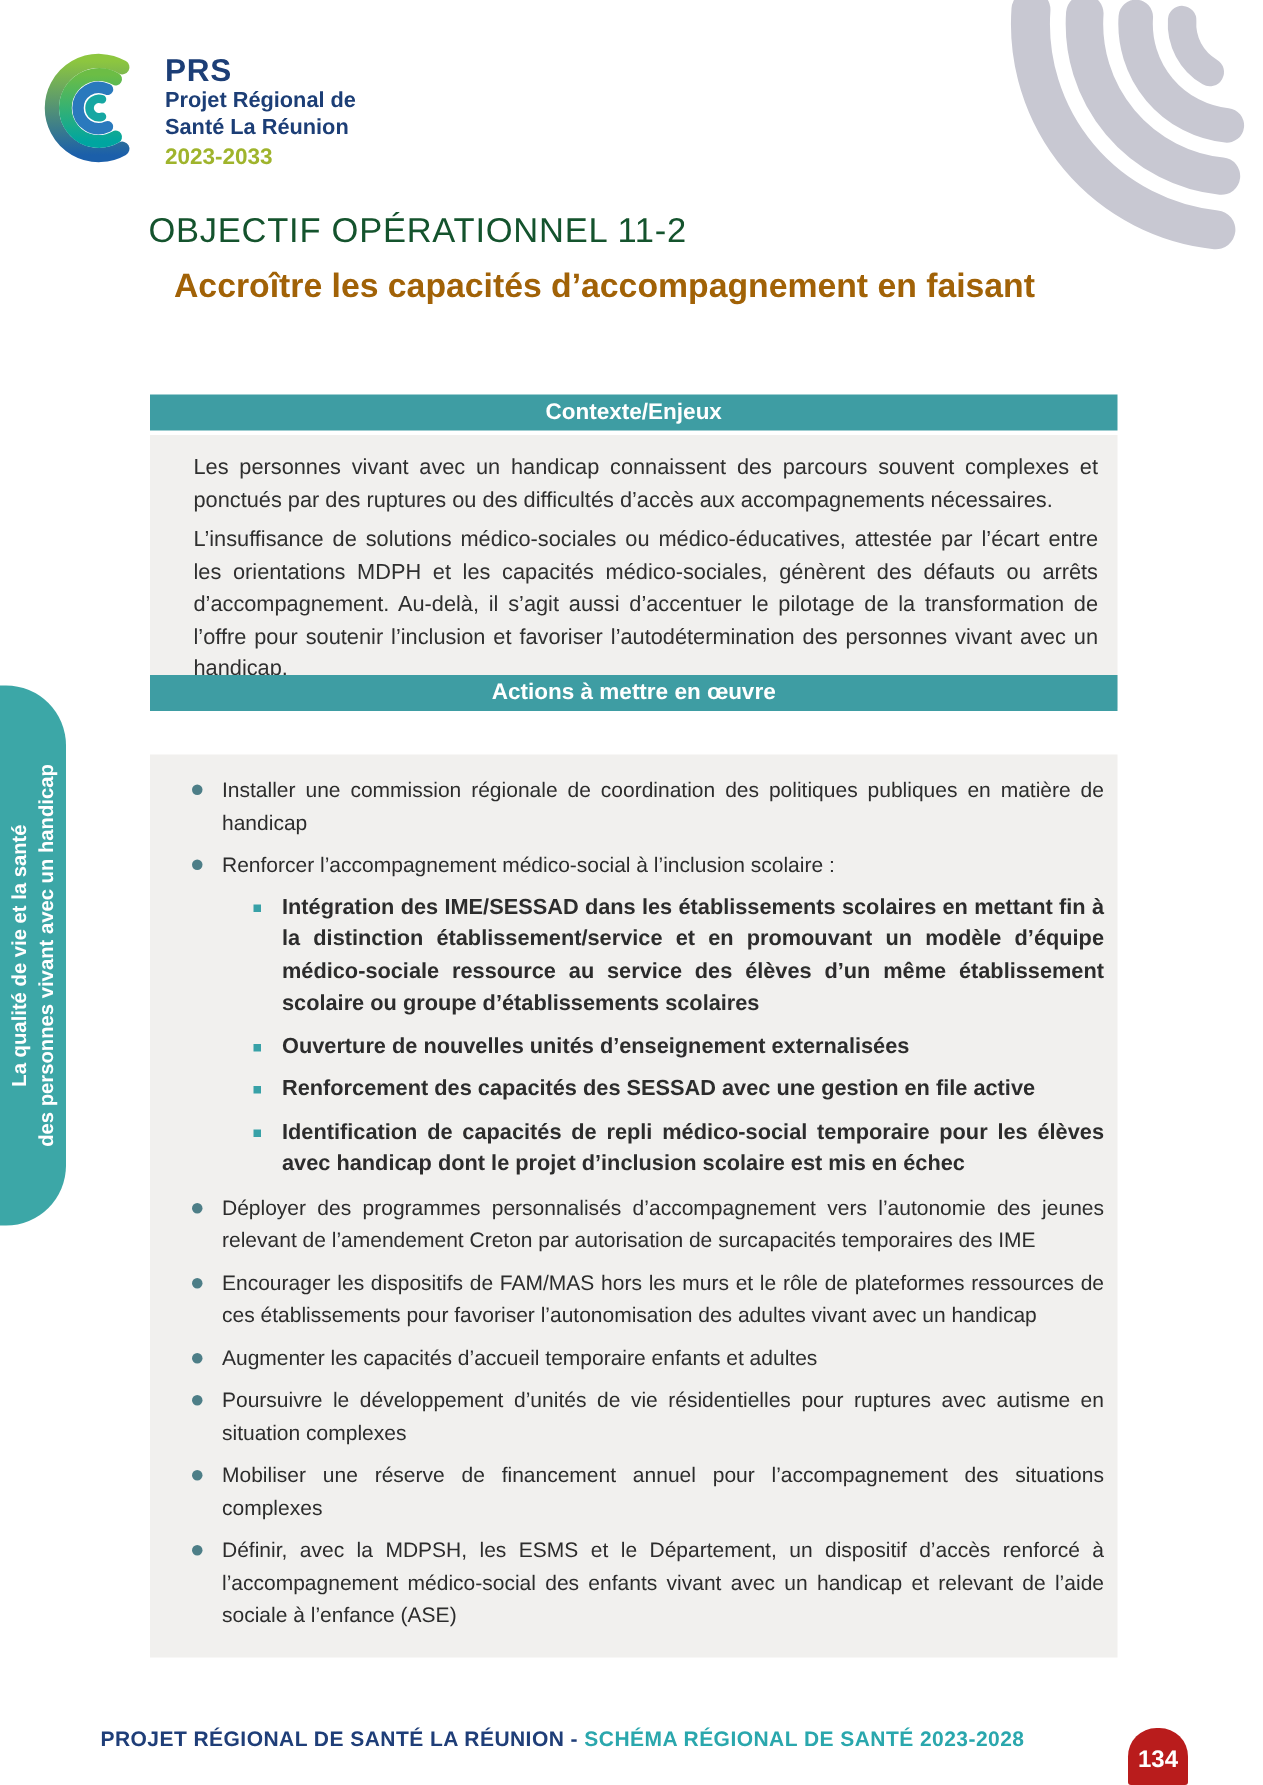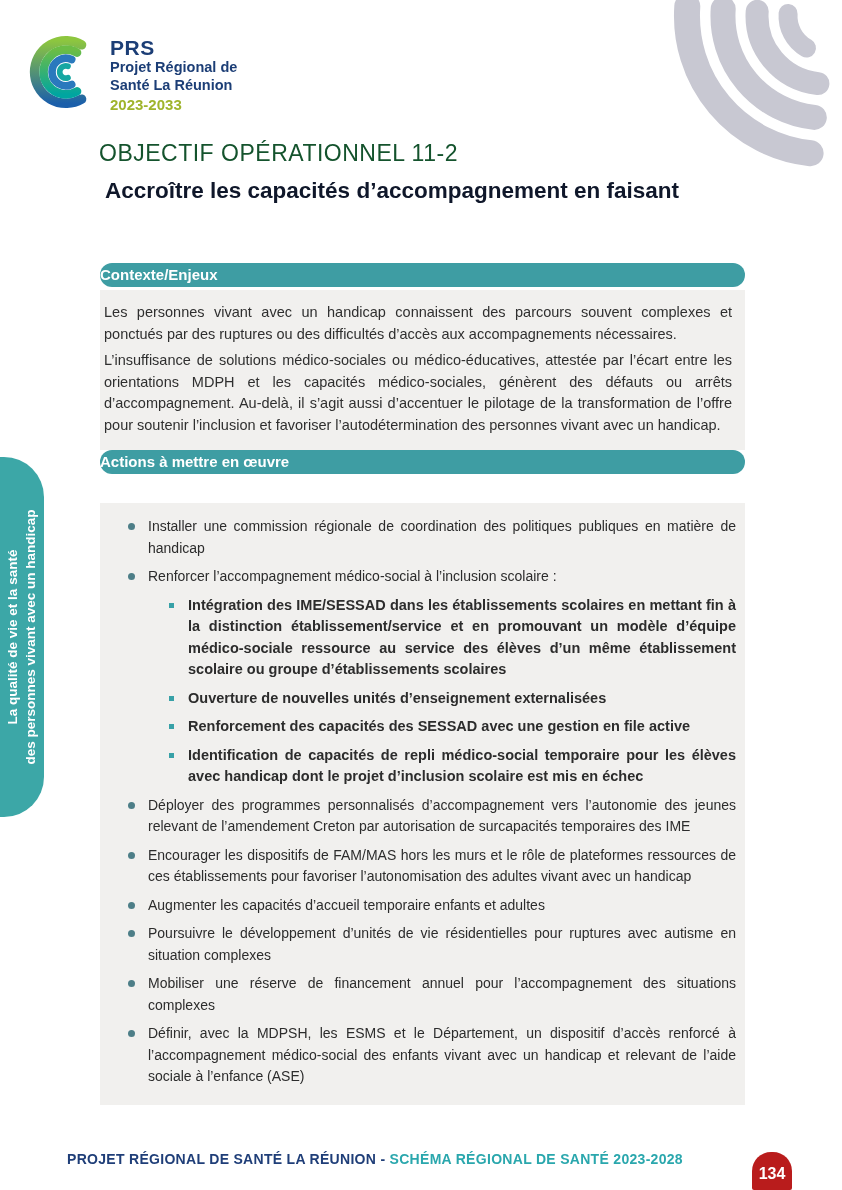--- a/index.html
+++ b/index.html
@@ -14,32 +14,32 @@
   .logo { position:absolute; left:26px; top:30px; display:flex; align-items:flex-start; }
   .logo-arcs { width:76px; height:84px; }
   .logo-text { margin-left:8px; padding-top:7px; color:#1c3e76; }
   .logo-brand { font-size:21px; font-weight:bold; letter-spacing:.5px; line-height:22px; }
   .logo-line  { font-size:14.5px; font-weight:bold; line-height:17.5px; }
   .logo-years { font-size:15px; font-weight:bold; color:#9fb42c; margin-top:2px; }
 
   
   .kicker { position:absolute; left:99px; top:140px; font-size:23px; font-weight:400;
             color:#14532d; letter-spacing:.5px; }
-  .heading { position:absolute; left:105px; top:174px; font-size:22.5px; font-weight:bold;
-             color:#0f172a; line-height:33.5px; }
+  .heading { position:absolute; left:116px; top:174px; font-size:22.5px; font-weight:bold;
+             color:#a16207; line-height:33.5px; }
 
   
   .banner { position:absolute; left:100px; width:645px; height:24px; background:#3e9da3;
-            color:#fff; font-weight:bold; font-size:15px; text-align:left; line-height:24px;border-radius:12px; }
+            color:#fff; font-weight:bold; font-size:15px; text-align:center; line-height:24px; }
   .banner-context { top:263px; }
   .banner-actions { top:450px; }
 
   
   .graybox { position:absolute; left:100px; width:645px; background:#f1f0ee; color:#2f2f2f; }
-  .context-box { top:290px; padding:7px 13px 9px 4px; }
+  .context-box { top:290px; padding:7px 13px 9px 29px; }
   .context-box p { font-size:14.5px; line-height:21.5px; text-align:justify; margin:5px 0; }
   .actions-box { top:503px; padding:6px 0 10px 0; }
 
   .action-item { position:relative; padding:0 9px 0 48px; margin:7px 0; font-size:14px;
                  font-weight:normal; color:#2c2c2c; text-align:justify; line-height:21.5px; }
   .action-item .dot { position:absolute; left:28px; top:7px; width:7px; height:7px;
                       border-radius:50%; background:#4d7e87; }
   .sub-item { position:relative; padding:0 9px 0 88px; margin:7px 0; font-size:14.5px;
               font-weight:bold; color:#2c2c2c; text-align:justify; line-height:21.5px; }
   .sub-item .sq { position:absolute; left:69px; top:8px; width:5px; height:5px; background:#38a1a7; }

